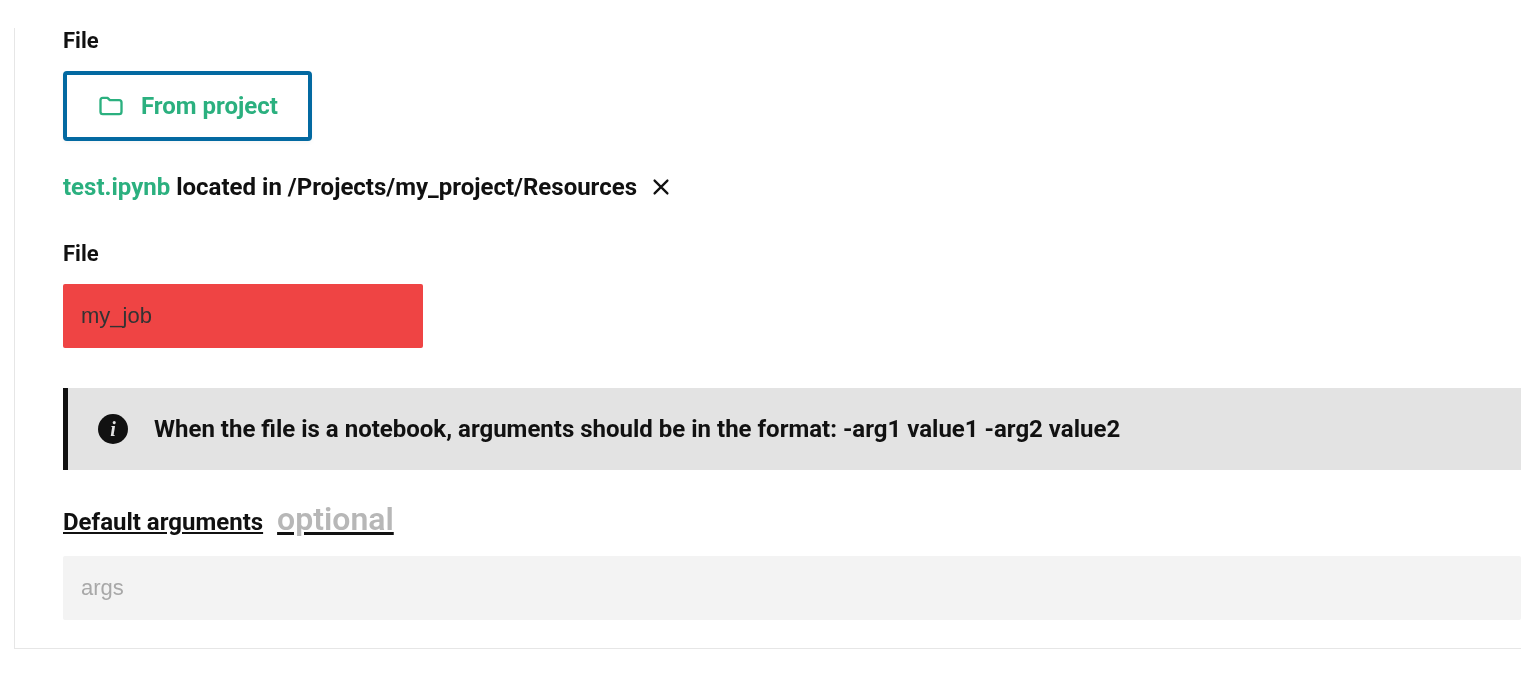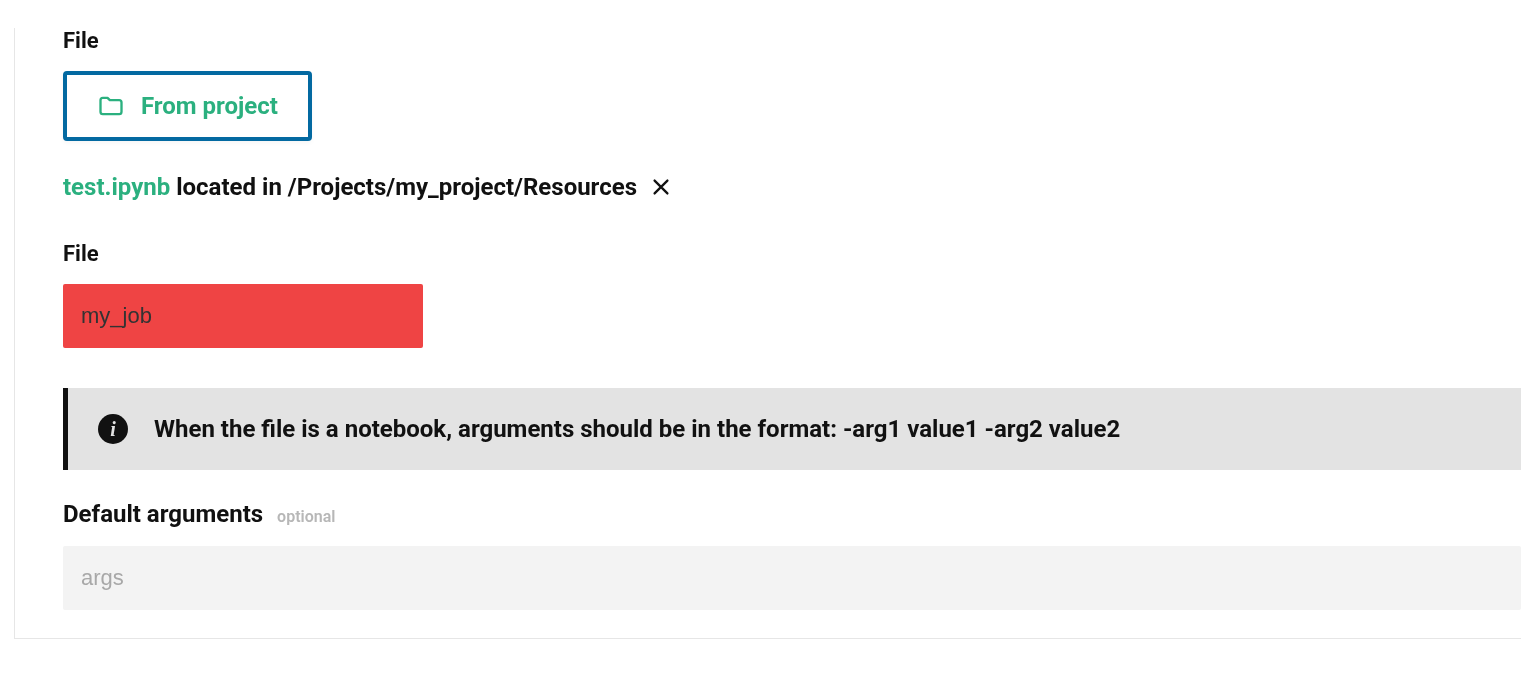--- a/index.html
+++ b/index.html
@@ -100,28 +100,29 @@
     font-size: 20px;
     font-style: italic;
     font-family: Georgia, "Times New Roman", serif;
     flex-shrink: 0;
   }
   .args-label-row {
     display: flex;
     align-items: baseline;
     gap: 14px;
     margin-bottom: 18px;
+    text-decoration: underline;
   }
   .args-label-row .lbl {
     font-size: 24px;
     font-weight: 700;
     color: #111;
   }
   .args-label-row .opt {
-    font-size: 16px;
+    font-size: 32px;
     font-weight: 600;
     color: #b7b7b7;
   }
   .args-input {
     width: 100%;
     height: 64px;
     border: none;
     background: #f3f3f3;
     padding: 0 18px;
     font-size: 22px;

